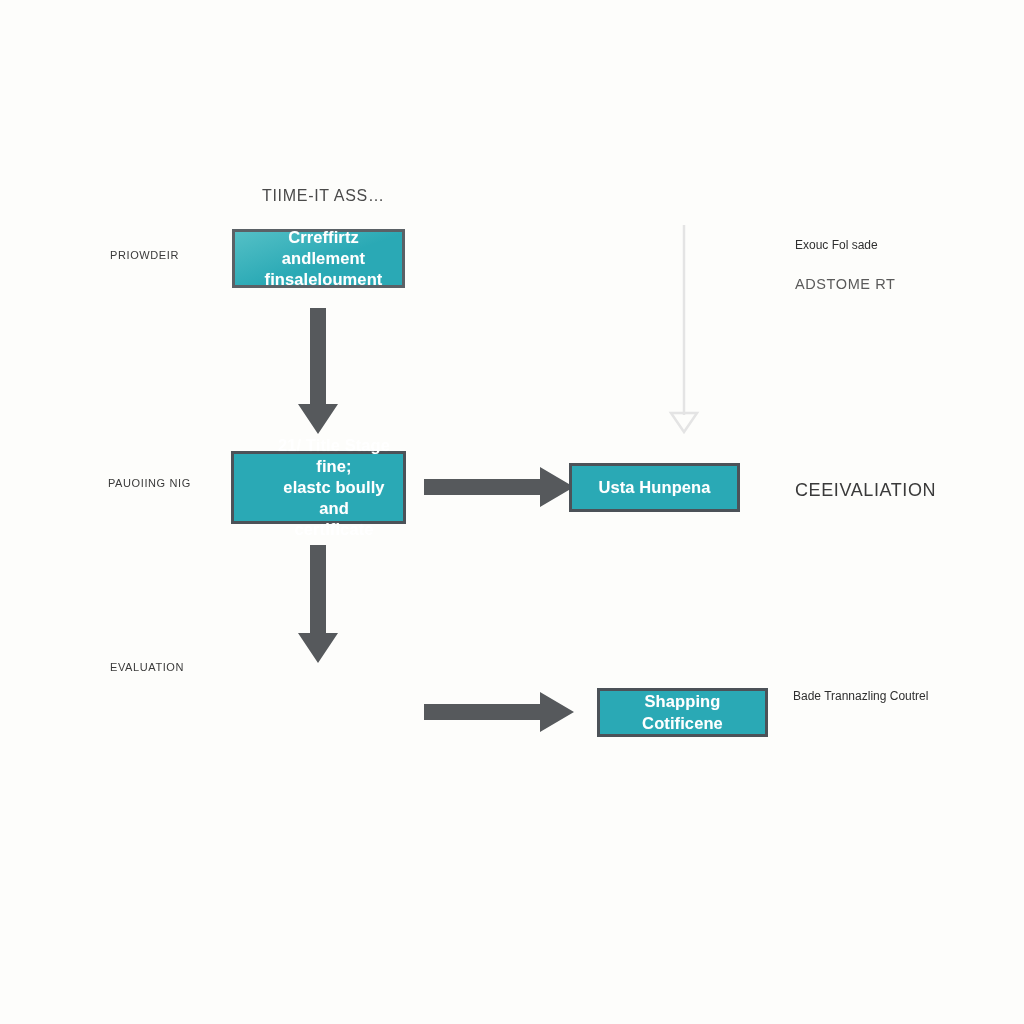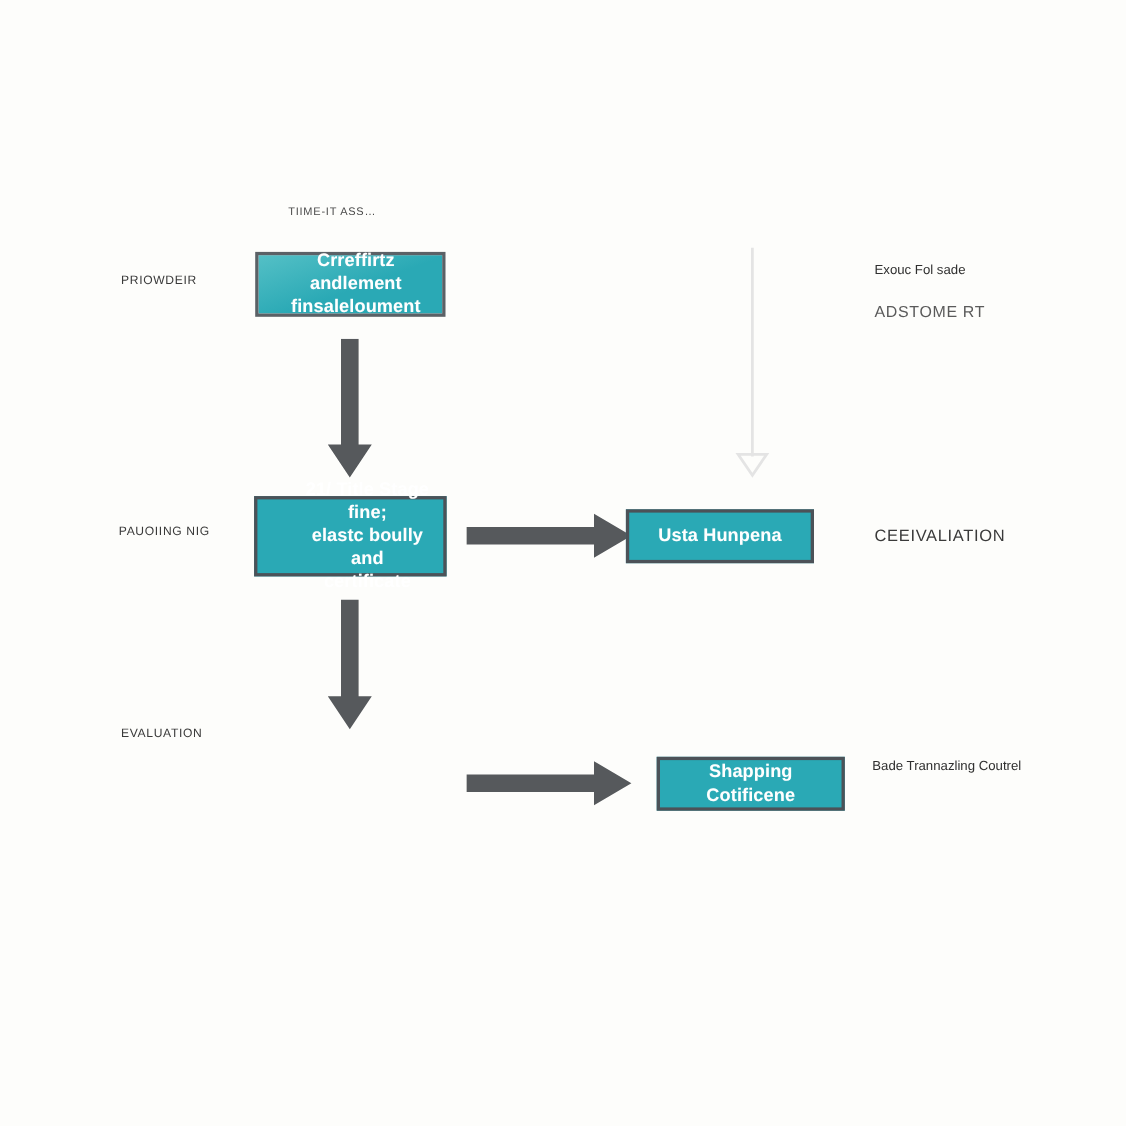--- a/index.html
+++ b/index.html
@@ -23,21 +23,21 @@
     font-size: 11px;
     letter-spacing: 0.6px;
     white-space: nowrap;
     font-family: "Liberation Sans", sans-serif;
   }
 
   
   .top-caption {
     position: absolute;
     color: #4a4a4a;
-    font-size: 10px;
+    font-size: 16px;
     letter-spacing: 0.7px;
     white-space: nowrap;
   }
 
   
   .node {
     position: absolute;
     box-sizing: border-box;
     background: #2aa9b5;
     border: 3px solid #4c5258;
@@ -74,21 +74,21 @@
     display: block;
     color: #5a5a5a;
     font-size: 14.5px;
     letter-spacing: 0.6px;
     line-height: 1.45;
     margin-top: 20px;
   }
   .side-note.plain .note-title {
     font-weight: normal;
     color: #3a3a3a;
-    font-size: 15px;
+    font-size: 18px;
     letter-spacing: 0.6px;
   }
   .side-note.two-line {
     white-space: normal;
     width: 175px;
   }
   .side-note.two-line .note-title {
     white-space: normal;
     line-height: 1.35;
   }

